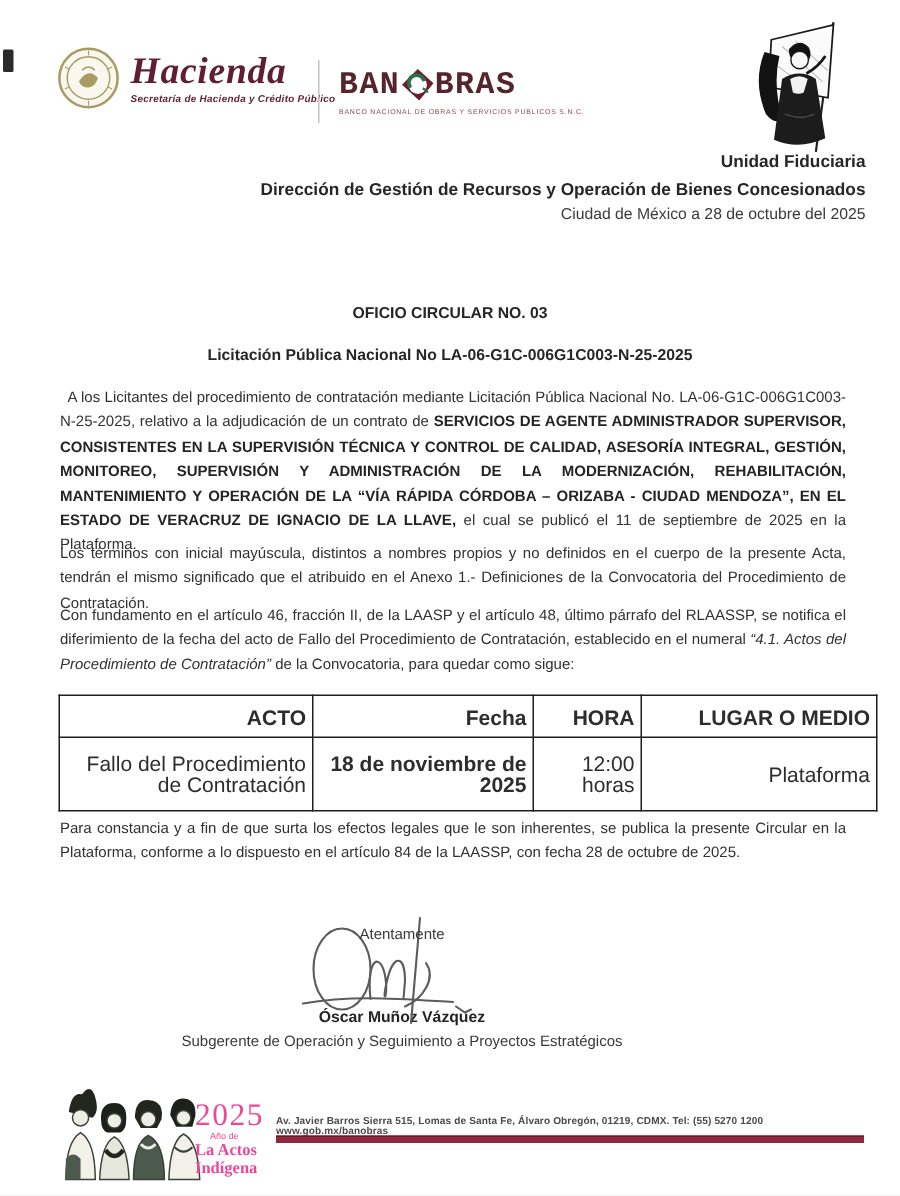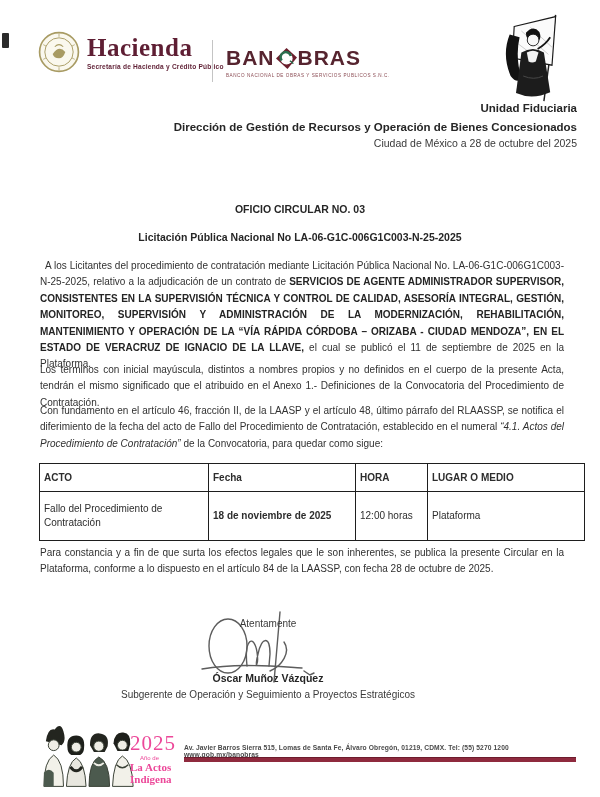--- a/index.html
+++ b/index.html
@@ -3,47 +3,47 @@
 <meta charset="utf-8">
 <style>
   html,body{margin:0;padding:0;background:#e9e9e9;}
   .page{
     position:relative;width:600px;height:797px;margin:0 auto;
     background:#ffffff;overflow:hidden;
     font-family:"Liberation Sans",sans-serif;color:#303030;
   }
   
   .scan-speck{position:absolute;left:2px;top:33px;width:7px;height:15px;background:#2b2b2b;border-radius:1px;}
-  .hacienda{position:absolute;left:38px;top:31px;display:flex;align-items:center;}
+  .hacienda{position:absolute;left:38px;top:31px;display:flex;align-items:center;font-style:italic;}
   .hacienda .seal{width:42px;height:42px;}
   .hacienda .words{margin-left:7px;color:#5e1e33;}
   .hacienda .wordmark{font-family:"Liberation Serif",serif;font-weight:700;font-size:25px;line-height:26px;letter-spacing:.5px;}
   .hacienda .subtitle{font-size:6.6px;font-weight:700;letter-spacing:.2px;margin-top:2px;}
   .logo-divider{position:absolute;left:212px;top:40px;width:1px;height:42px;background:#c4c4c4;}
   .banobras{position:absolute;left:226px;top:46px;color:#56242f;}
-  .banobras .mark{display:flex;align-items:center;font-family:Liberation Sans, sans-serif;font-weight:700;font-size:21px;letter-spacing:1px;}
+  .banobras .mark{display:flex;font-family:Liberation Mono, monospace;font-weight:700;font-size:21px;letter-spacing:1px;}
   .banobras .mark svg{margin:0 1px;}
   .banobras .subtitle{font-size:4.6px;letter-spacing:.55px;color:#8a4a52;margin-top:3px;white-space:nowrap;}
   .emblem{position:absolute;left:492px;top:13px;width:84px;height:90px;}
   .addr-block{position:absolute;right:23px;top:99px;text-align:right;}
   .addr-block .unit{font-size:11.5px;font-weight:700;color:#262626;line-height:19px;}
   .addr-block .dept{font-size:11.5px;font-weight:700;color:#262626;line-height:19px;}
   .addr-block .dateline{font-size:10.5px;color:#3a3a3a;}
   
   .doc-title{position:absolute;left:0;top:203px;width:100%;text-align:center;font-size:10.5px;font-weight:700;color:#262626;}
   .doc-subtitle{position:absolute;left:0;top:231px;width:100%;text-align:center;font-size:10.5px;font-weight:700;color:#262626;}
   .para{position:absolute;left:40px;width:524px;font-size:10px;line-height:16.4px;text-align:justify;color:#313131;}
   .para b{font-weight:700;color:#242424;}
   .p1{top:258px;text-indent:5px;}
   .p2{top:362px;}
   .p3{top:403px;}
   .p4{top:545px;}
   
   .sched{position:absolute;left:39px;top:463px;width:509px;border-collapse:collapse;table-layout:fixed;}
-  .sched th,.sched td{border:1.6px solid #1e1e1e;text-align:left;vertical-align:middle;font-size:10px;color:#2d2d2d;padding:2px 4px;}
+  .sched th,.sched td{border:1.6px solid #1e1e1e;text-align:right;vertical-align:middle;font-size:14px;color:#2d2d2d;padding:2px 4px;}
   .sched th{height:23px;font-weight:700;}
   .sched td{height:44px;line-height:14px;}
   .col-acto{width:160px;}.col-fecha{width:138px;}.col-hora{width:63px;}.col-lugar{width:148px;}
   .cell-bold{font-weight:700;}
   
   .sig{position:absolute;left:118px;top:608px;width:300px;height:100px;text-align:center;}
   .sig .salutation{position:absolute;left:0;top:10px;width:100%;font-size:10px;color:#3a3a3a;z-index:2;}
   .sig svg{position:absolute;left:0;top:0;z-index:1;}
   .sig .name{position:absolute;left:0;top:64px;width:100%;font-size:10.5px;font-weight:700;color:#242424;}
   .sig .role{position:absolute;left:0;top:81px;width:100%;font-size:10px;color:#3a3a3a;}

